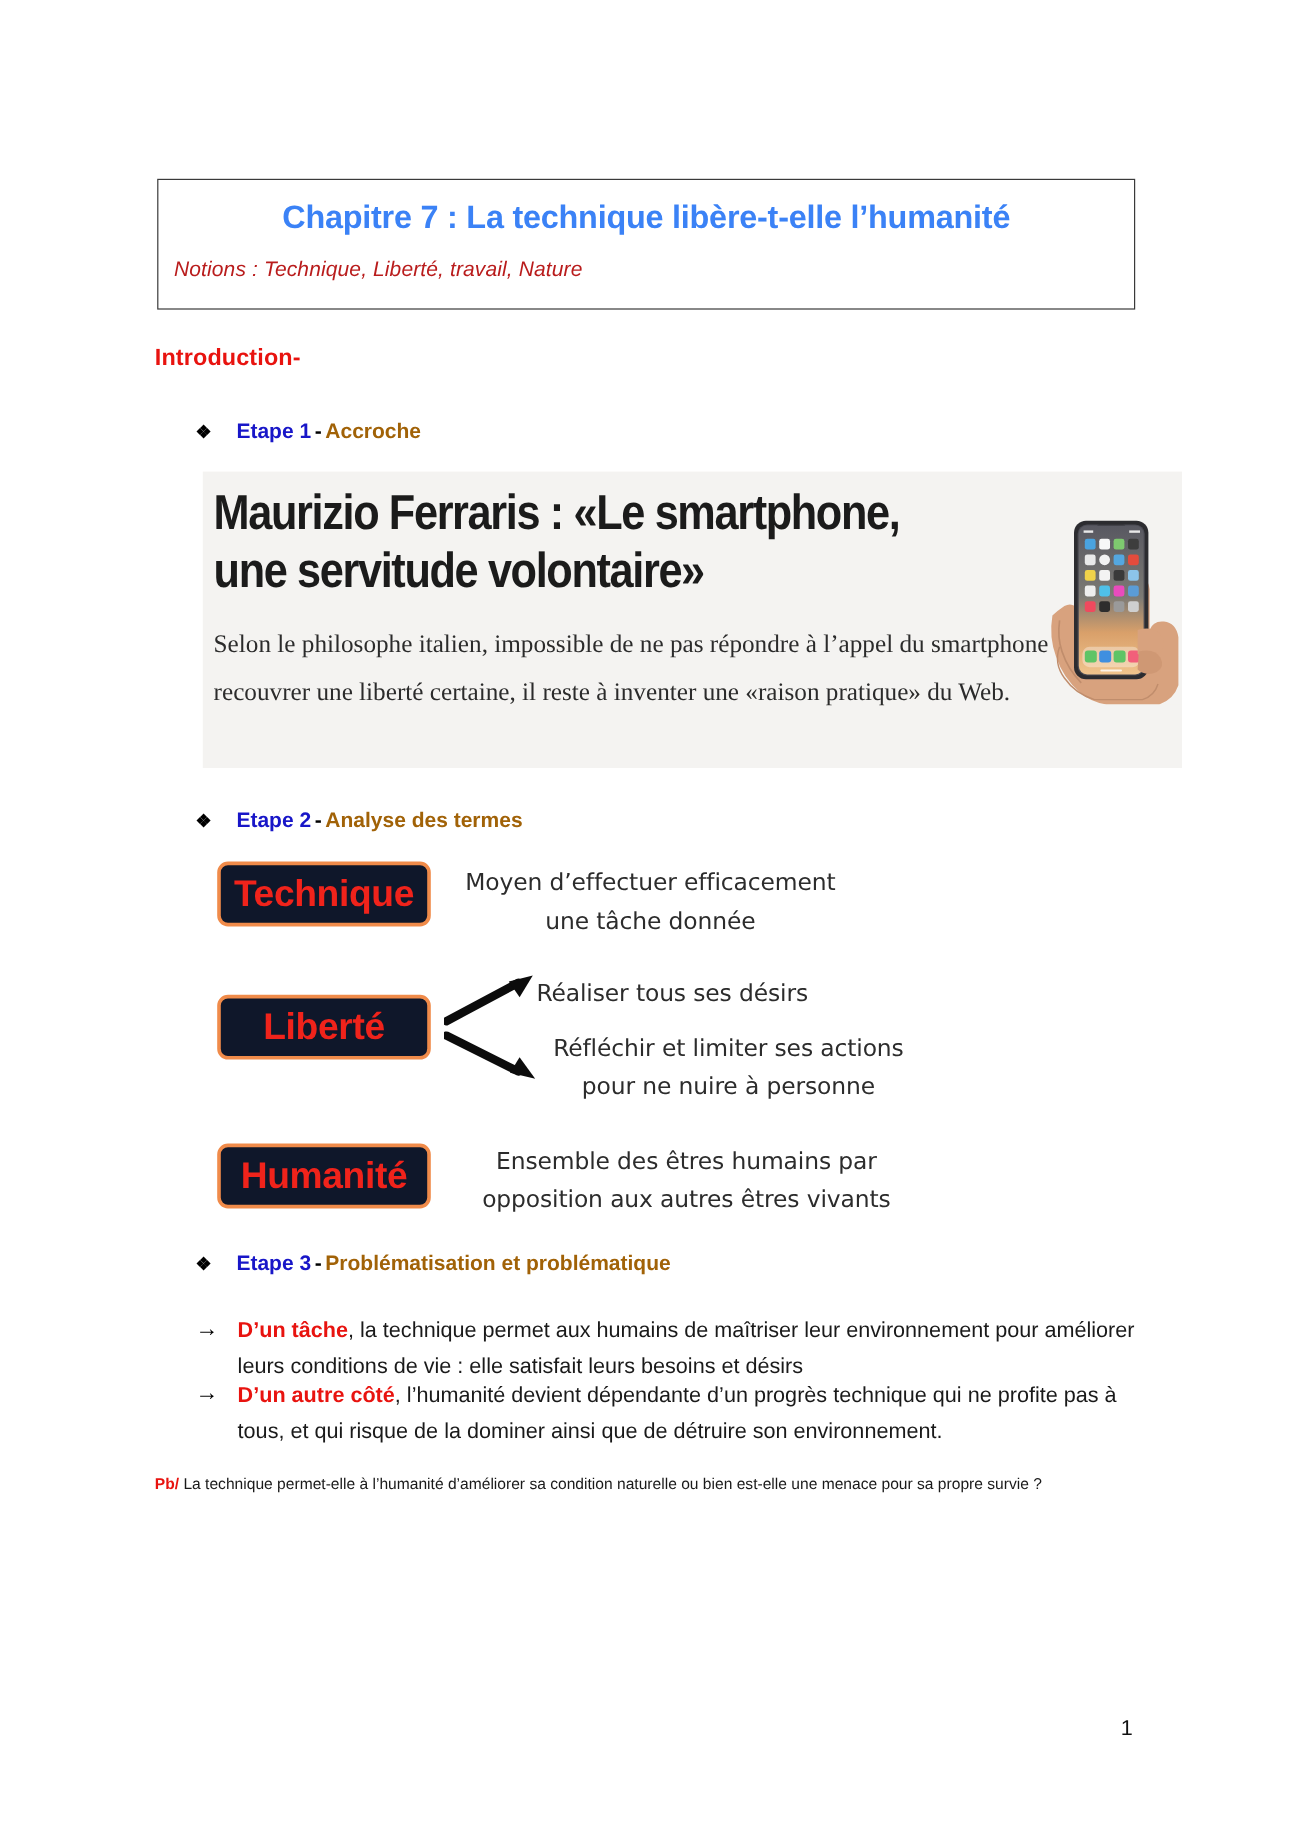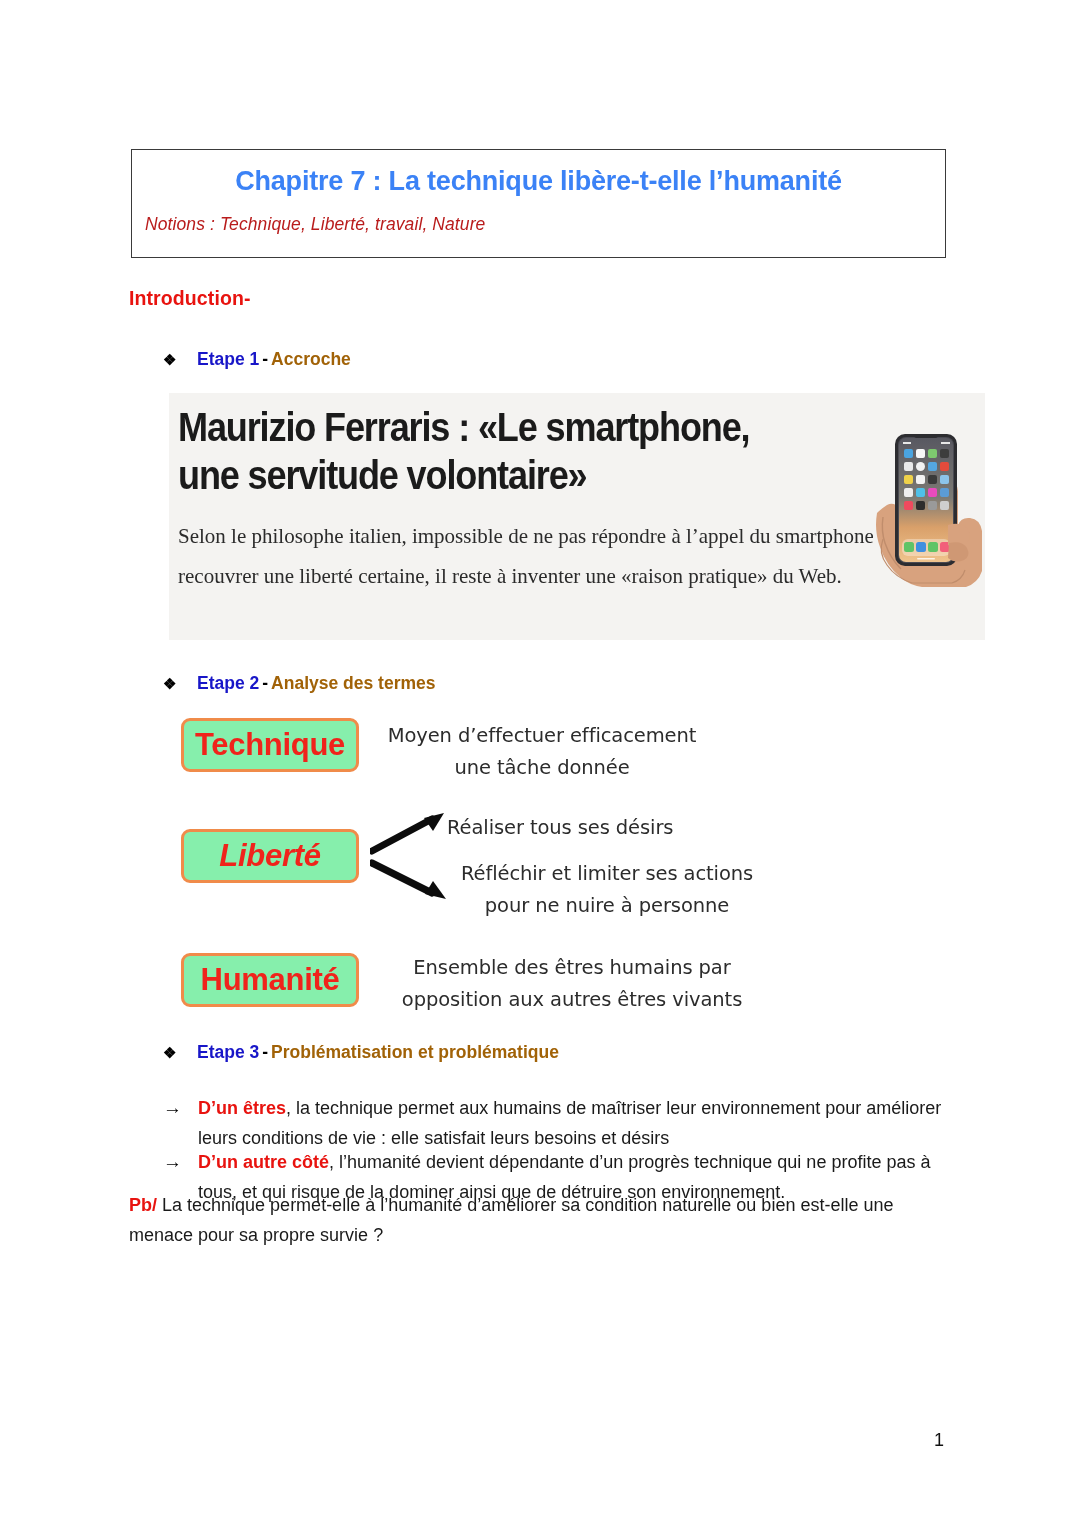--- a/index.html
+++ b/index.html
@@ -135,31 +135,31 @@
     top: 28px;
     width: 112px;
     height: 166px;
   }
 
   
   .defbox {
     position: absolute;
     border: 3px solid #f08b4a;
     border-radius: 9px;
-    background: #86efac;
+    background: #0f172a;
     box-sizing: border-box;
     display: flex;
     align-items: center;
     justify-content: center;
     color: #f0231b;
     font-weight: bold;
     letter-spacing: -0.3px;
   }
   #box-technique { left: 181px; top: 718px;  width: 178px; height: 54px; font-size: 31px; }
-  #box-liberte   { left: 181px; top: 829px;  width: 178px; height: 54px; font-size: 31px; font-style: italic; }
+  #box-liberte   { left: 181px; top: 829px;  width: 178px; height: 54px; font-size: 31px; }
   #box-humanite  { left: 181px; top: 953px;  width: 178px; height: 54px; font-size: 31px; }
 
   .defn-text {
     position: absolute;
     font-family: "DejaVu Sans", sans-serif;
     font-size: 19.5px;
     line-height: 32px;
     color: #2c2c2c;
     letter-spacing: -0.1px;
   }
@@ -194,23 +194,23 @@
   }
   .arrow-item .arrow-body { width: 775px; }
   .lead-red { color: #e8130f; font-weight: bold; }
   #arrow-1 { left: 163px; top: 1093px; }
   #arrow-2 { left: 163px; top: 1147px; }
 
   
   .pb-para {
     position: absolute;
     left: 129px;
-    top: 1190px;
+    top: 1222px;
     width: 818px;
-    font-size: 18px;
+    font-size: 13px;
     line-height: 30px;
     color: #1a1a1a;
   }
   .pb-label { color: #e8130f; font-weight: bold; }
 
   
   .page-number {
     position: absolute;
     left: 934px;
     top: 1430px;
@@ -329,21 +329,21 @@
 
 <div class="etape" id="etape3">
   <span class="diamond-bullet">❖</span>
   <span class="etape-num">Etape 3</span>
   <span class="etape-sep">-</span>
   <span class="etape-text">Problématisation et problématique</span>
 </div>
 
 <div class="arrow-item" id="arrow-1">
   <span class="arrow-glyph">→</span>
-  <span class="arrow-body"><span class="lead-red">D’un êtres</span><span>, la technique permet aux humains de maîtriser leur environnement pour améliorer leurs conditions de vie : elle satisfait leurs besoins et désirs</span></span>
+  <span class="arrow-body"><span class="lead-red">D’un tâche</span><span>, la technique permet aux humains de maîtriser leur environnement pour améliorer leurs conditions de vie : elle satisfait leurs besoins et désirs</span></span>
 </div>
 
 <div class="arrow-item" id="arrow-2">
   <span class="arrow-glyph">→</span>
   <span class="arrow-body"><span class="lead-red">D’un autre côté</span><span>, l’humanité devient dépendante d’un progrès technique qui ne profite pas à tous, et qui risque de la dominer ainsi que de détruire son environnement.</span></span>
 </div>
 
 <div class="pb-para"><span class="pb-label">Pb/</span><span> La technique permet-elle à l’humanité d’améliorer sa condition naturelle ou bien est-elle une menace pour sa propre survie ?</span></div>
 
 <div class="page-number">1</div>

